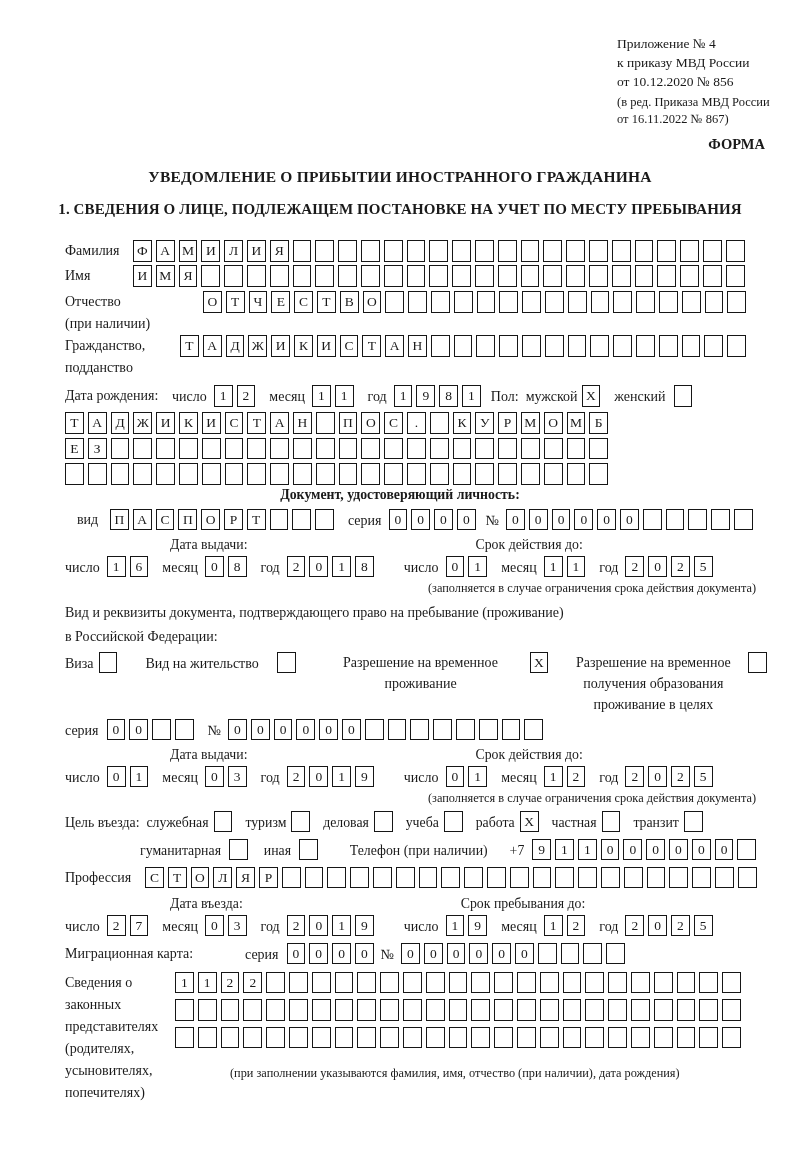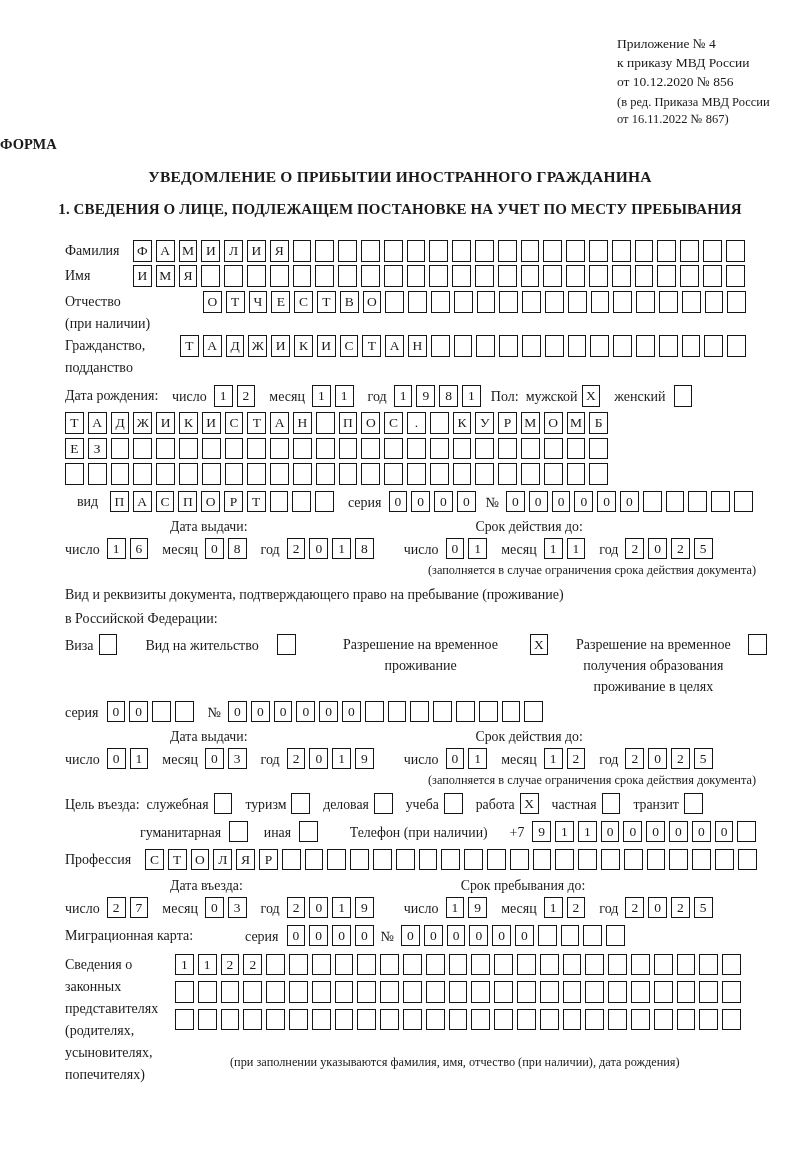--- a/index.html
+++ b/index.html
@@ -7,21 +7,21 @@
     width:800px; height:1163px; overflow:hidden;
     background:#ffffff; color:#1a1a1a;
     font-family:"Liberation Serif", serif;
   }
   .page { position:relative; width:800px; height:1163px; padding-top:34px; box-sizing:border-box; }
 
   
   .appendix { margin-left:617px; font-size:13.5px; line-height:19px; }
   .appendix .small { font-size:12.5px; line-height:17px; }
   .appendix .gap { margin-top:3px; }
-  .forma { text-align:left; padding-right:35px; font-weight:bold; font-size:14.5px; margin-top:8px; }
+  .forma { text-align:right; padding-right:35px; font-weight:bold; font-size:14.5px; margin-top:8px; }
 
   
   .title { text-align:center; font-weight:bold; font-size:15.5px; line-height:24px; margin-top:12px; letter-spacing:.2px; }
   .blank-line { display:inline-block; width:62px; border-bottom:2px solid #1a1a1a; height:14px; margin-left:10px; }
 
   .sec-heading { text-align:center; font-weight:bold; font-size:15px; margin-top:12px; letter-spacing:.1px; white-space:nowrap; }
 
   
   .frow { display:flex; align-items:flex-start; margin-left:65px; font-size:14px; }
   .lab { flex:none; line-height:22px; }
@@ -302,20 +302,21 @@
           <span class="cbox">&nbsp;</span>
           <span class="cbox">&nbsp;</span>
           <span class="cbox">&nbsp;</span>
           <span class="cbox">&nbsp;</span>
           <span class="cbox">&nbsp;</span>
           <span class="cbox">&nbsp;</span>
         </span>
     </span>
   </div>
 
+  <div class="center-b" style="margin-top:2px;">Документ, удостоверяющий личность:</div>
 
   <div class="frow" style="margin-top:6px; margin-bottom:2px;text-align:center;">
     <span class="lab" style="width:45px;">вид</span>
     <span class="cells">
         <span class="cbox">П</span>
         <span class="cbox">А</span>
         <span class="cbox">С</span>
         <span class="cbox">П</span>
         <span class="cbox">О</span>
         <span class="cbox">Р</span>
@@ -747,17 +748,17 @@
           <span class="cbox">&nbsp;</span>
           <span class="cbox">&nbsp;</span>
           <span class="cbox">&nbsp;</span>
           <span class="cbox">&nbsp;</span>
           <span class="cbox">&nbsp;</span>
           <span class="cbox">&nbsp;</span>
           <span class="cbox">&nbsp;</span>
           <span class="cbox">&nbsp;</span>
           <span class="cbox">&nbsp;</span>
         </span>
-      <span style="margin-left:55px; margin-top:19px; font-size:12.3px;">(при заполнении указываются фамилия, имя, отчество (при наличии), дата рождения)</span>
+      <span style="margin-left:55px; margin-top:12px; font-size:12.3px;">(при заполнении указываются фамилия, имя, отчество (при наличии), дата рождения)</span>
     </span>
   </div>
 
 </div>
 
 </body></html>

